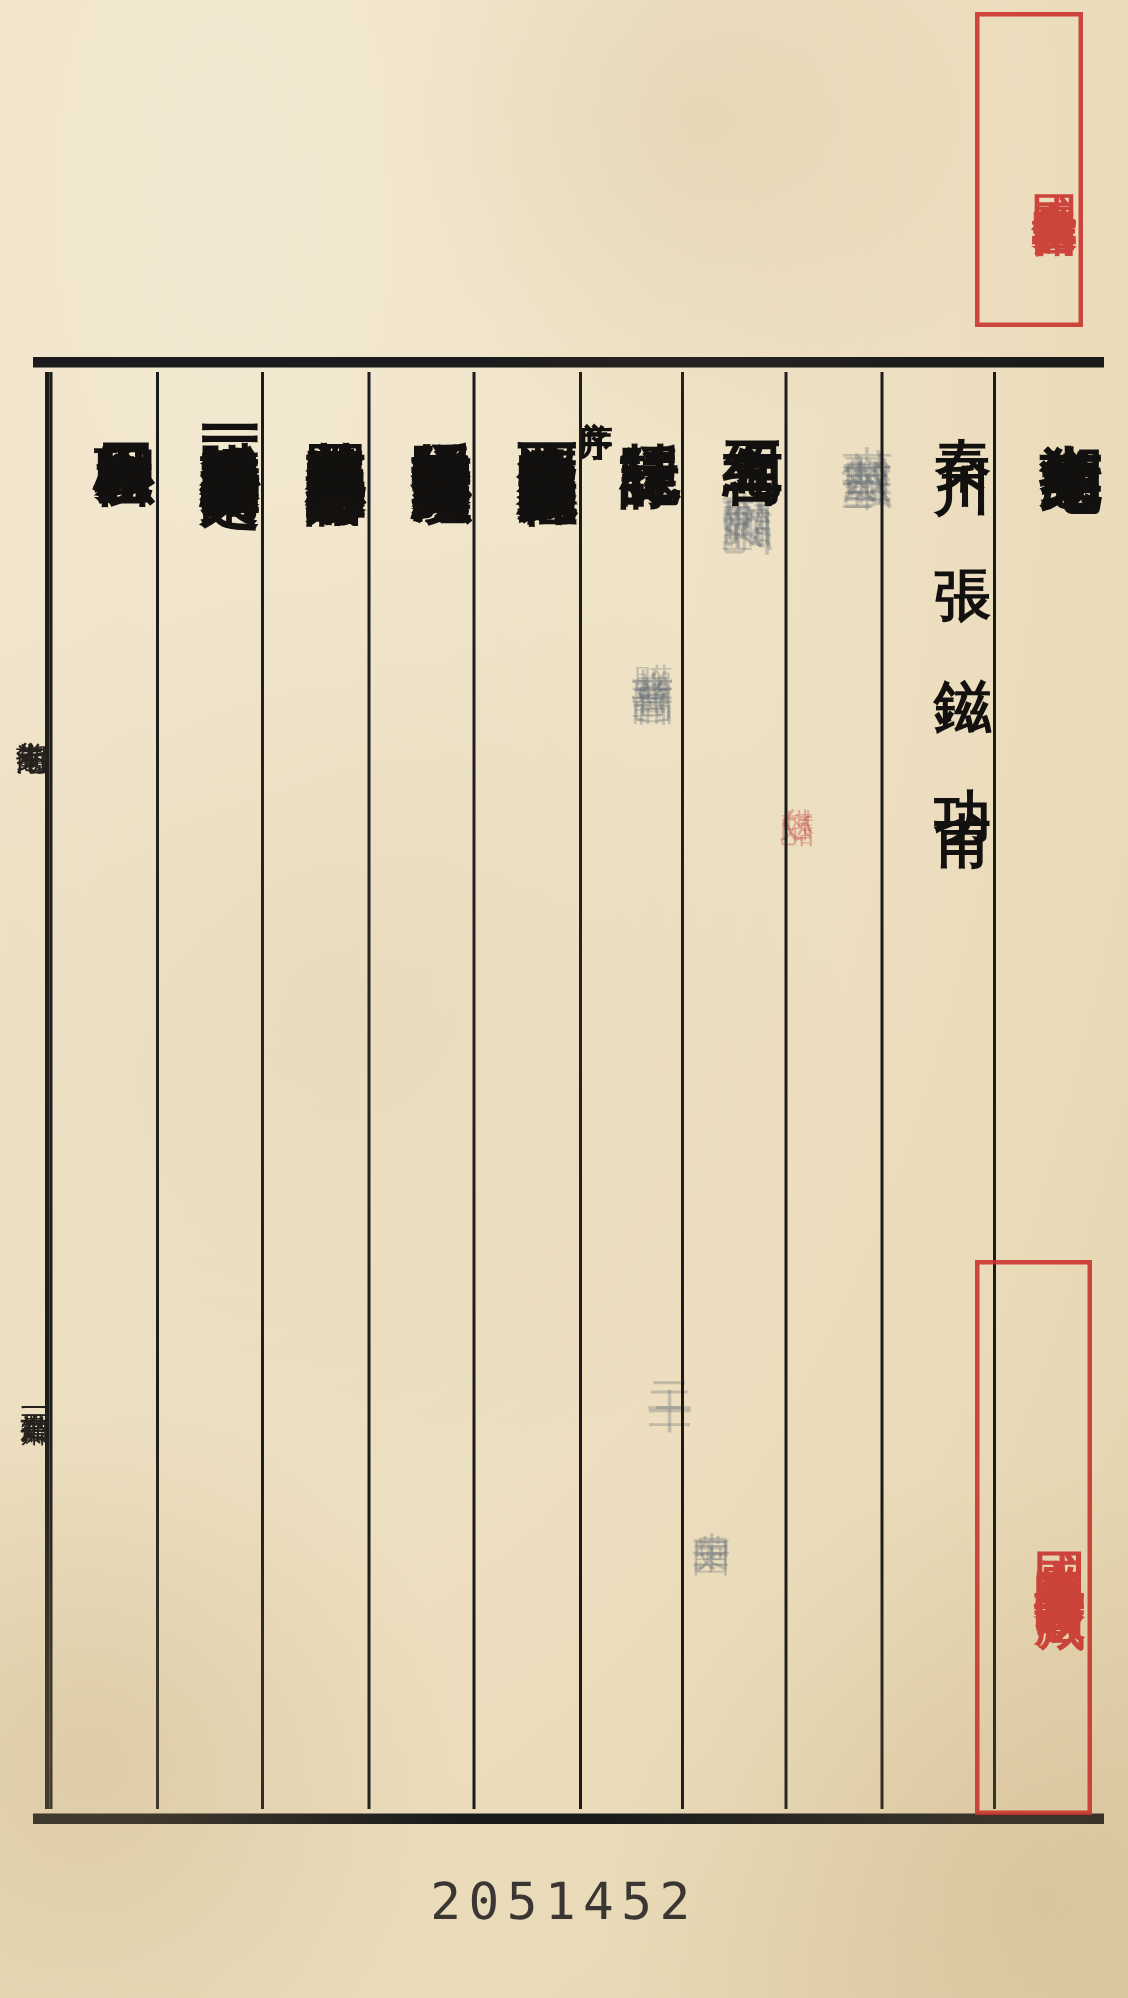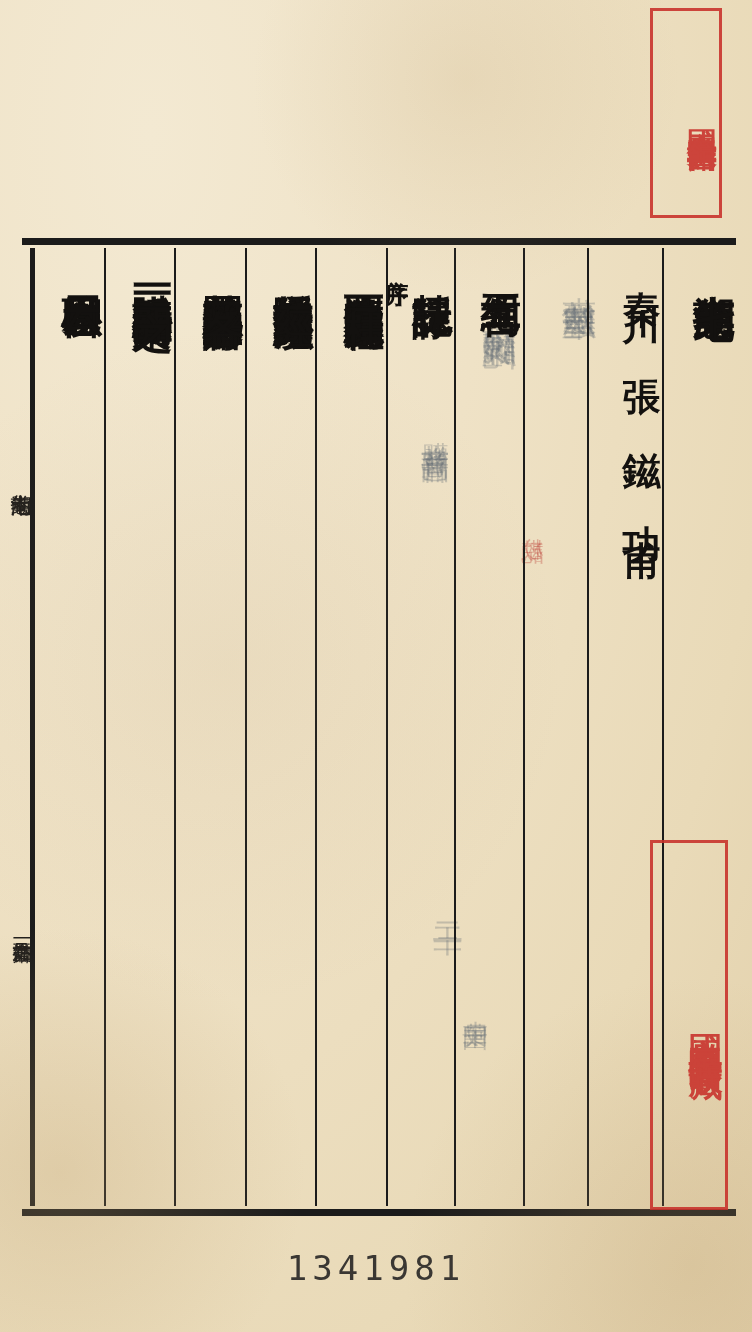--- a/index.html
+++ b/index.html
@@ -260,15 +260,15 @@
         </div>
 
         <div class="col" style="width:72px;">
           <span class="txt">心聊用以自見云</span>
         </div>
 
       </div>
     </div>
   </div>
 
-  <div id="accession">1341981</div>
+  <div id="accession">2051452</div>
 
 </div>
 
 </body></html>

